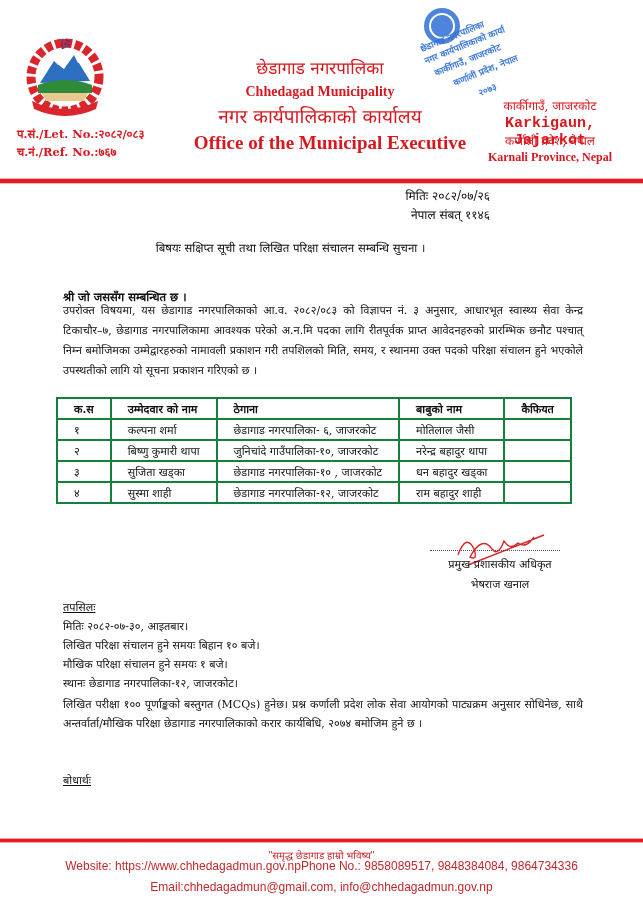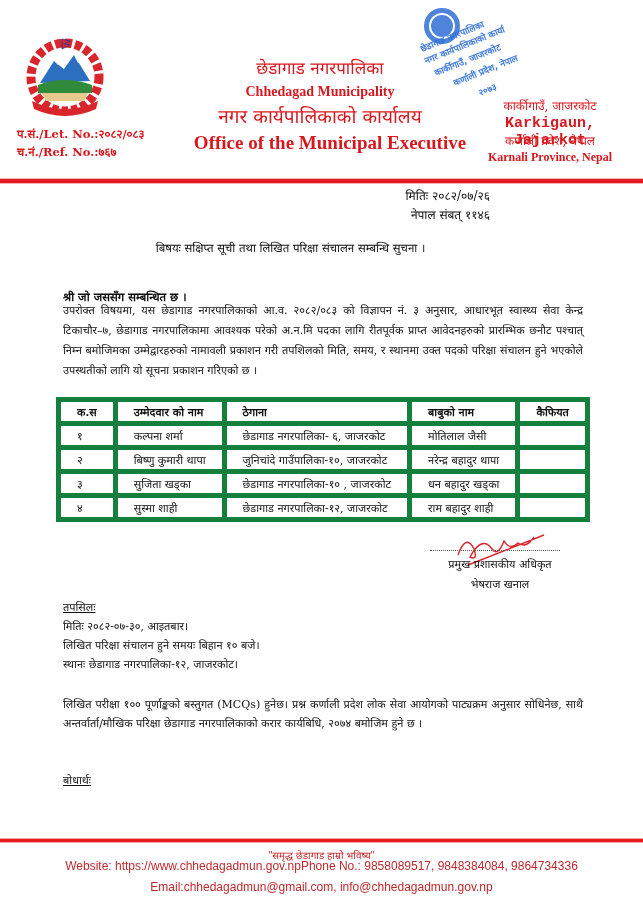--- a/index.html
+++ b/index.html
@@ -20,21 +20,21 @@
   .a2 { top:115px; font-size:15px; font-weight:bold; font-family:Liberation Mono, monospace; }
   .a3 { top:132px; font-size:12px; }
   .a4 { top:150px; font-size:12px; font-weight:bold; font-family:"Liberation Serif", serif; }
   .topline { left:0; top:178px; width:643px; height:4px; background:#e31b23; border-top:1px solid #f7b3b3; border-bottom:1px solid #f7b3b3; }
   .date { left:400px; top:187px; width:90px; text-align:right; font-size:12px; line-height:18px; }
   .date2 { left:330px; top:206px; width:160px; text-align:right; font-size:12px; }
   .subject { left:0; width:581px; top:240px; text-align:center; font-size:11.5px; }
   .salute { left:63px; top:272px; font-size:11.5px; font-weight:bold;margin-top:17px; }
   .para { left:63px; top:301px; width:520px; font-size:11px; line-height:20px; text-align:justify; }
   table.cand { position:absolute; left:56px; top:397px; border-collapse:collapse; font-size:11px; }
-  table.cand td, table.cand th { border:5px solid #15803d; padding:1px 16px; height:17px; text-align:left; font-weight:normal; white-space:nowrap; }
+  table.cand td, table.cand th { border:2px solid #15803d; padding:1px 16px; height:17px; text-align:left; font-weight:normal; white-space:nowrap; }
   table.cand th { font-weight:bold; }
   .sig { left:448px; top:527px; width:120px; height:40px; }
   .dots { left:430px; top:550px; width:130px; border-top:1.5px dotted #555; }
   .signame { left:420px; top:555px; width:160px; text-align:center; font-size:11px; line-height:20px; }
   .details { left:63px; top:598px; font-size:11px; line-height:19px; }
   .u { text-decoration:underline; }
   .para2 { left:63px; top:695px; width:520px; font-size:11px; line-height:19px; text-align:justify; }
   .cc { left:63px; top:770px; font-size:11px; line-height:21px; }
   .botline { left:0; top:838px; width:643px; height:3px; background:#e31b23; border-top:1px solid #f5a3a3; border-bottom:1px solid #f5a3a3; }
   .footer { left:0; width:643px; text-align:center; color:#c0282d; font-family:"Liberation Sans", sans-serif; }
@@ -147,20 +147,21 @@
 <div class="abs dots"></div>
 <div class="abs signame">
   <div>प्रमुख प्रशासकीय अधिकृत</div>
   <div>भेषराज खनाल</div>
 </div>
 
 <div class="abs details">
   <div class="u">तपसिलः</div>
   <div>मितिः २०८२-०७-३०, आइतबार।</div>
   <div>लिखित परिक्षा संचालन हुने समयः बिहान १० बजे।</div>
+  <div>मौखिक परिक्षा संचालन हुने समयः १ बजे।</div>
   <div>स्थानः छेडागाड नगरपालिका-१२, जाजरकोट।</div>
 </div>
 <div class="abs para2">लिखित परीक्षा १०० पूर्णाङ्कको बस्तुगत (MCQs) हुनेछ। प्रश्न कर्णाली प्रदेश लोक सेवा आयोगको पाट्यक्रम अनुसार सोधिनेछ, साथै अन्तर्वार्ता/मौखिक परिक्षा छेडागाड नगरपालिकाको करार कार्यबिधि, २०७४ बमोजिम हुने छ ।</div>
 
 <div class="abs cc">
   <div class="u">बोधार्थः</div>
 </div>
 
 <div class="abs botline"></div>
 <div class="abs footer f1">"समृद्ध छेडागाड हाम्रो भविष्य"</div>

